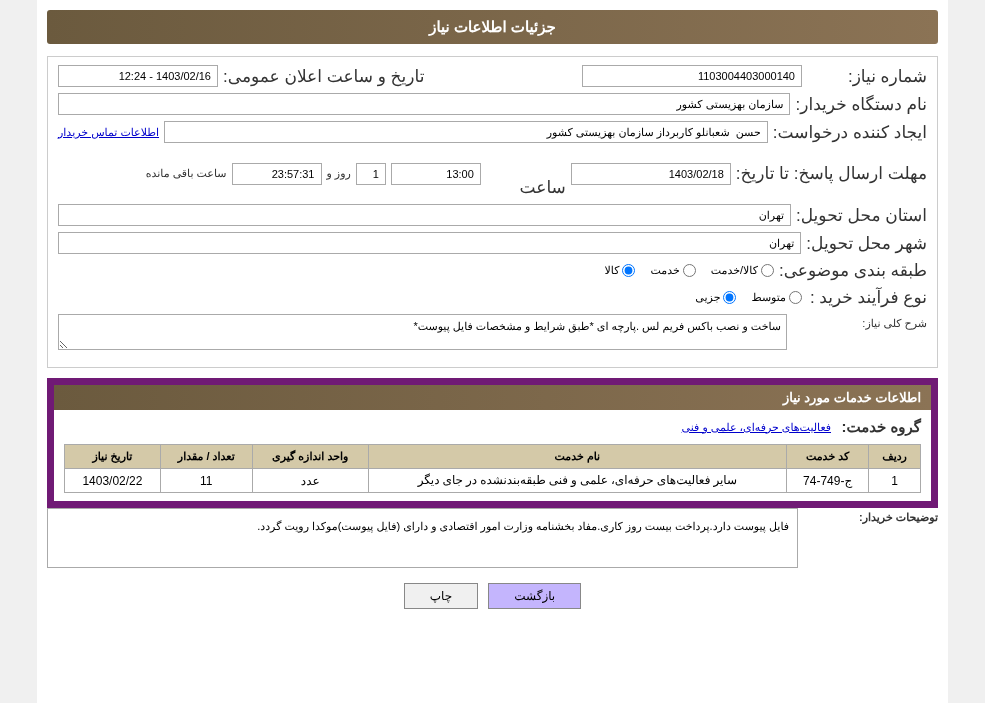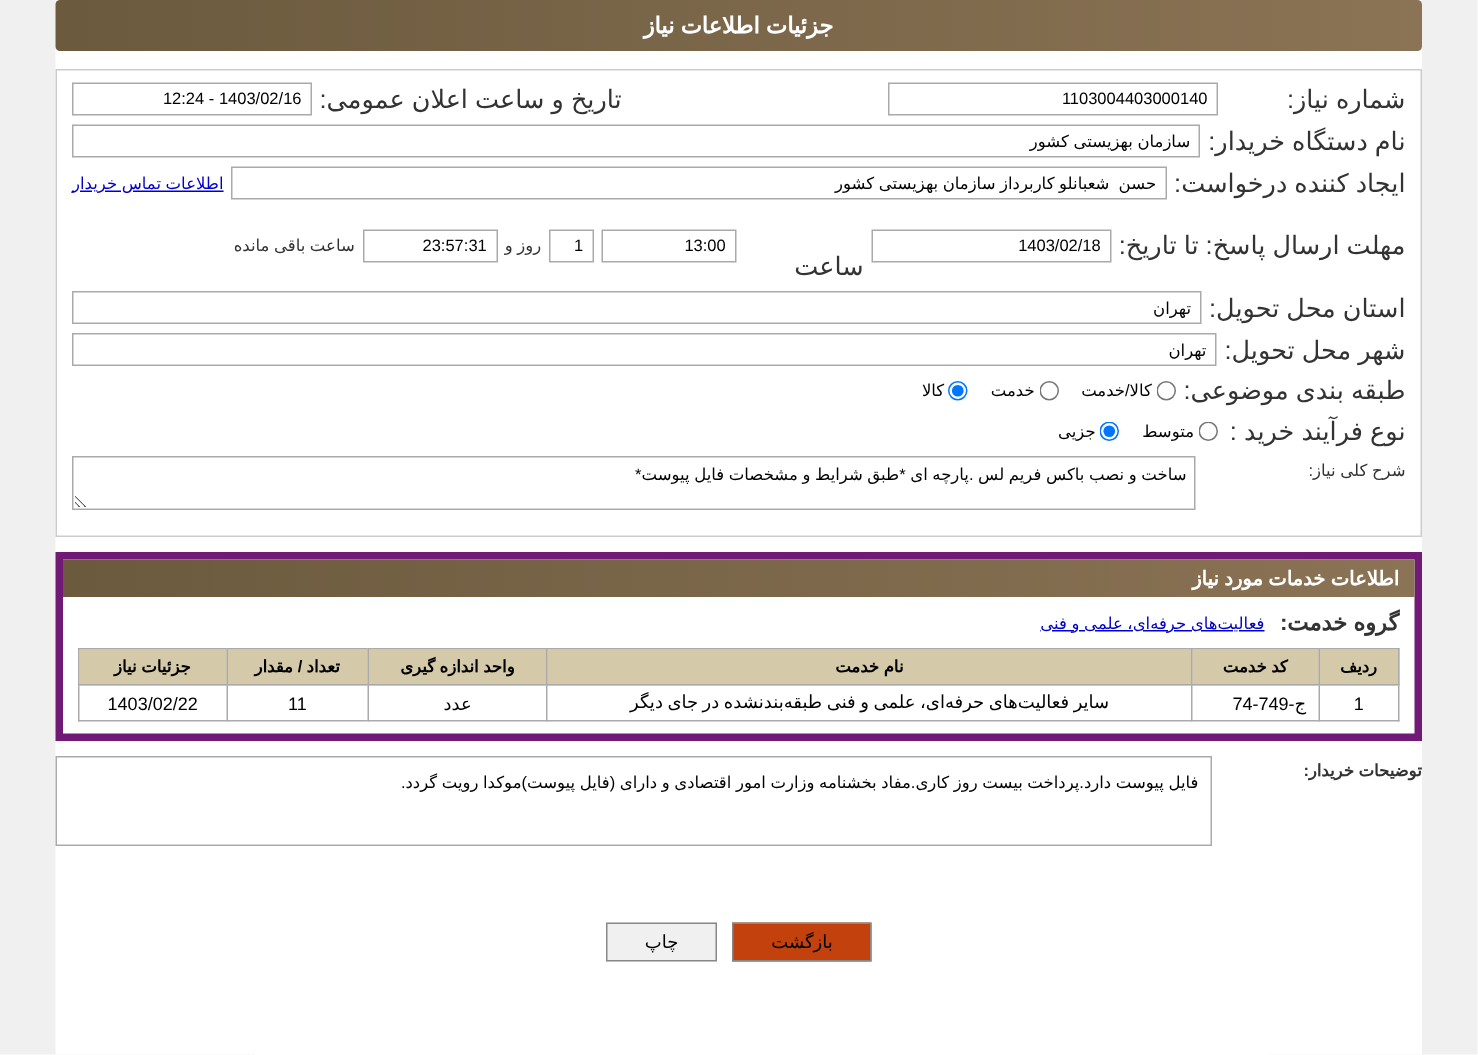--- a/index.html
+++ b/index.html
@@ -7,21 +7,21 @@
       font-family: Tahoma, Arial, sans-serif;
       font-size: 12px;
       background: #f0f0f0;
       direction: rtl;
     }
     .page-wrapper {
       width: 911px;
       min-height: 703px;
       background: #fff;
       margin: 0 auto;
-      padding: 0;
+      padding: 10px;
     }
     .header-bar {
       background: linear-gradient(to left, #8B7355, #6B5A3E);
       color: #fff;
       text-align: center;
       padding: 8px 15px;
       font-size: 15px;
       font-weight: bold;
       border-radius: 3px;
       margin-bottom: 12px;
@@ -104,21 +104,21 @@
       font-size: 11px;
       text-align: center;
     }
     .services-table td {
       border: 1px solid #aaa;
       padding: 4px 8px;
       font-size: 12px;
       text-align: center;
     }
     .services-table tr:nth-child(even) td { background: #f9f9f9; }
-    .services-table tr td:nth-child(2) { text-align: right; }
+    .services-table tr td:nth-child(2) { }
     .description-box {
       border: 1px solid #aaa;
       padding: 8px;
       font-size: 11px;
       direction: rtl;
       min-height: 60px;
       background: #fff;
       line-height: 1.8;
     }
     .desc-label {
@@ -151,28 +151,26 @@
       margin-top: 15px;
       padding-bottom: 10px;
     }
     .btn {
       padding: 5px 25px;
       font-family: Tahoma, Arial, sans-serif;
       font-size: 12px;
       cursor: pointer;
       border: 1px solid #888;
       background: #f0f0f0;
-      margin-top: 36px;
     }
     .btn-print { background: #f0f0f0; }
-    .btn-back { background: #c2410c; }
+    .btn-back { background: #c4b5fd; }
     .services-info-section {
-      border: 5px solid #701a75;
+      border: 7px solid #701a75;
       padding: 8px 10px;
-      margin-bottom: 10px;
     }
     .group-row {
       display: flex;
       align-items: center;
       gap: 10px;
       margin-bottom: 5px;
     }
     .group-label {
       font-size: 15px;
       font-weight: bold;
@@ -284,21 +282,21 @@
     </div>
 
     <table class="services-table">
       <thead>
         <tr>
           <th>ردیف</th>
           <th>کد خدمت</th>
           <th>نام خدمت</th>
           <th>واحد اندازه گیری</th>
           <th>تعداد / مقدار</th>
-          <th>جزئیات نیاز</th>
+          <th>تاریخ نیاز</th>
         </tr>
       </thead>
       <tbody id="services-tbody">
       <tr>
     <td>1</td>
     <td>ج-749-74</td>
     <td style="font-family:Liberation Serif, serif;">سایر فعالیت‌های حرفه‌ای، علمی و فنی طبقه‌بندنشده در جای دیگر</td>
     <td>عدد</td>
     <td>11</td>
     <td>1403/02/22</td>

